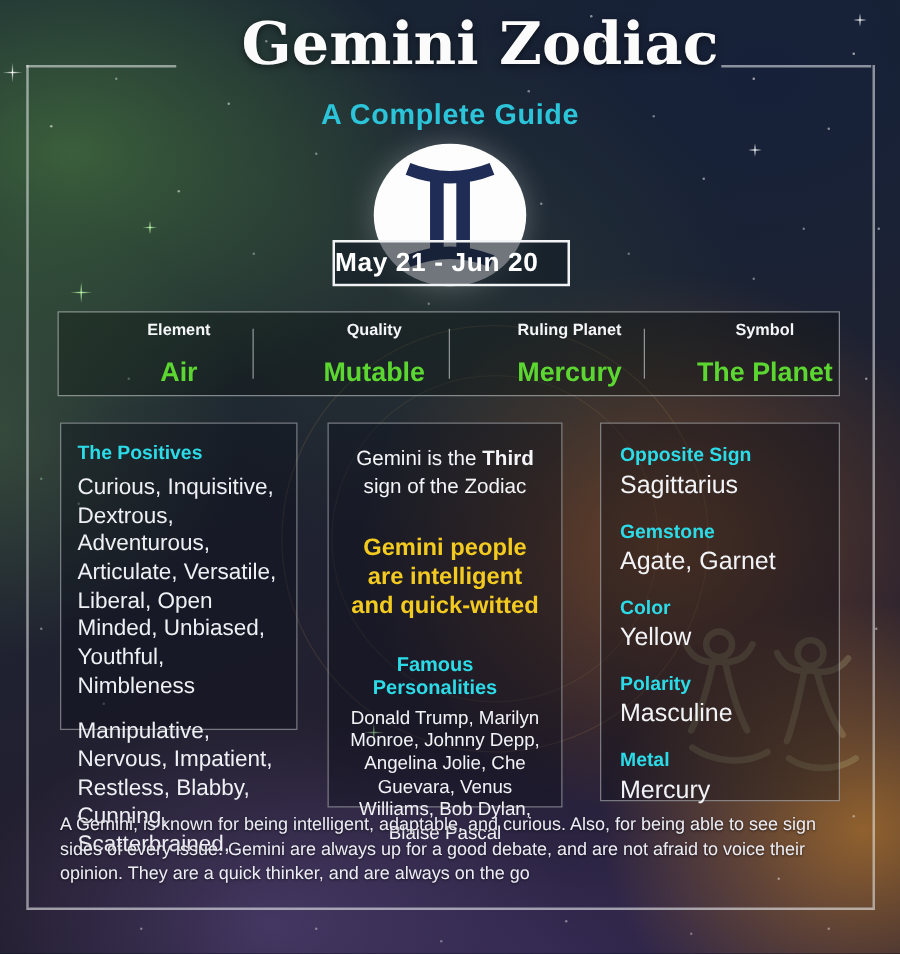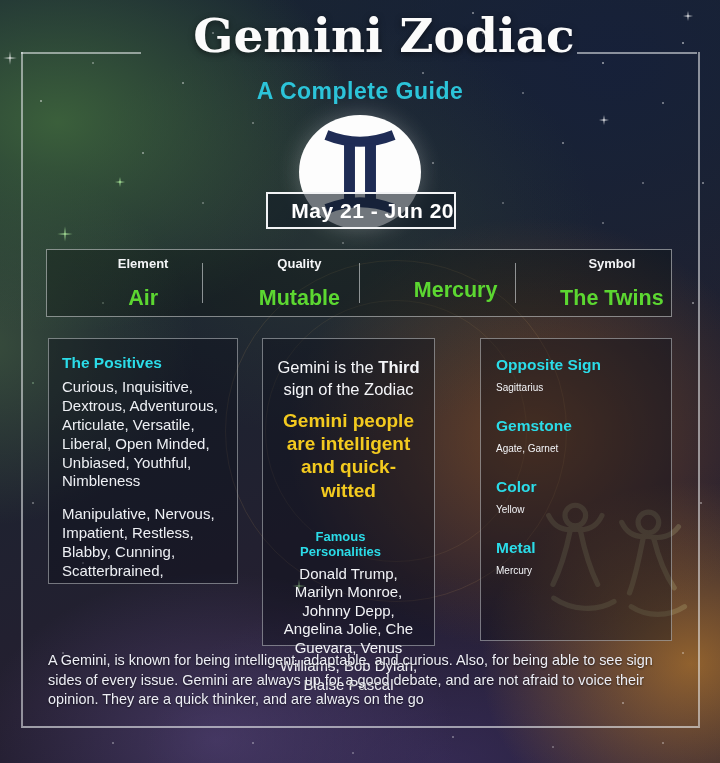--- a/index.html
+++ b/index.html
@@ -59,46 +59,46 @@
   .title{position:absolute;left:0;top:8px;width:720px;text-align:center;color:#fbfbfb;
     font-family:"DejaVu Serif","Liberation Serif",serif;font-weight:bold;font-size:47px;letter-spacing:0px;
     text-shadow:0 2px 6px rgba(0,0,0,.5);margin-left:24px;}
   .subtitle{position:absolute;left:0;top:78px;width:720px;text-align:center;color:#2cc4d9;
     font-weight:bold;font-size:23px;letter-spacing:.5px;}
   .badge{position:absolute;left:299px;top:115px;width:122px;height:114px;border-radius:50%;
     background:#fdfdfd;box-shadow:0 0 22px rgba(255,255,255,.25);}
   .badge svg{position:absolute;left:19px;top:15px;}
   .datebox{position:absolute;left:266px;top:192px;width:186px;height:33px;
     border:2px solid #f2f3f5;background:rgba(18,28,38,.6);
-    display:flex;align-items:center;justify-content:flex-end;
+    display:flex;align-items:center;justify-content:flex-start;
     color:#fff;font-weight:bold;font-size:21px;letter-spacing:.5px;}
   
   .statsbar{position:absolute;left:46px;top:249px;width:626px;height:68px;box-sizing:border-box;
     border:1px solid rgba(235,238,240,.5);background:rgba(8,14,12,.32);
     display:flex;align-items:center;}
   .stat{flex:1;text-align:center;position:relative;padding-left:37px;}
   .stat .lbl{color:#f4f5f7;font-weight:bold;font-size:13px;margin-bottom:2px;}
   .stat .val{color:#5cd731;font-weight:bold;font-size:21.5px;margin-top:15px;}
   .stat-div{width:1px;height:40px;background:rgba(235,238,240,.55);}
   
   .panel{position:absolute;box-sizing:border-box;border:1px solid rgba(230,234,238,.45);
     background:rgba(10,14,24,.38);color:#eef0f4;}
   .panel.left{left:48px;top:338px;width:190px;height:246px;padding:15px 11px 0 13px;}
-  .panel.mid{left:262px;top:338px;width:173px;height:308px;padding:15px 11px 0 11px;text-align:center;}
+  .panel.mid{left:262px;top:338px;width:188px;height:308px;padding:15px 11px 0 11px;text-align:center;}
   .panel.right{left:480px;top:338px;width:192px;height:303px;padding:15px 10px 0 15px;}
   .h-cyan{color:#2bdce8;font-weight:bold;font-size:15.5px;margin:0 0 6px 0;}
-  .body-txt{font-size:15px;line-height:1.26;margin:0 0 14px 0;color:#eef0f4;}
+  .body-txt{font-size:18px;line-height:1.26;margin:0 0 14px 0;color:#eef0f4;}
   .sign-line{font-size:16.5px;line-height:1.35;color:#f4f5f8;margin:2px 0 0 0;}
   .sign-line b{font-weight:bold;}
-  .highlight{color:#f3ca1f;font-weight:bold;font-size:19px;line-height:1.23;margin:8px 4px 0 4px;}
-  .famous-h{color:#2bdce8;font-weight:bold;font-size:13px;margin:27px 16px 6px 0;}
+  .highlight{color:#f3ca1f;font-weight:bold;font-size:19px;line-height:1.23;margin:26px 4px 0 4px;}
+  .famous-h{color:#2bdce8;font-weight:bold;font-size:16px;margin:27px 16px 6px 0;}
   .famous-t{font-size:15px;line-height:1.23;color:#f2f3f6;}
   .fact{margin-bottom:15px;}
   .fact .fl{color:#2bdce8;font-weight:bold;font-size:15.5px;line-height:22px;}
-  .fact .fv{color:#f2f3f6;font-size:10px;line-height:24px;}
+  .fact .fv{color:#f2f3f6;font-size:20px;line-height:24px;}
   
   .footer{position:absolute;left:48px;top:651px;width:626px;color:#edeef5;
     font-size:14.4px;line-height:1.36;text-shadow:0 1px 2px rgba(0,0,0,.6);}
 </style>
 </head>
 <body>
 
 <div id="app">
 
   <div class="starfield"></div>
@@ -154,26 +154,27 @@
       <div class="lbl">Element</div>
       <div class="val">Air</div>
     </div>
     <div class="stat-div"></div>
     <div class="stat">
       <div class="lbl">Quality</div>
       <div class="val">Mutable</div>
     </div>
     <div class="stat-div"></div>
     <div class="stat">
+      <div class="lbl">Ruling Planet</div>
       <div class="val">Mercury</div>
     </div>
     <div class="stat-div"></div>
     <div class="stat">
       <div class="lbl">Symbol</div>
-      <div class="val">The Twins</div>
+      <div class="val">The Planet</div>
     </div>
   </div>
 
   <div class="panel left">
     <div class="h-cyan">The Positives</div>
     <p class="body-txt">Curious, Inquisitive, Dextrous, Adventurous, Articulate, Versatile, Liberal, Open Minded, Unbiased, Youthful, Nimbleness</p>
     <p class="body-txt">Manipulative, Nervous, Impatient, Restless, Blabby, Cunning, Scatterbrained,</p>
   </div>
 
   <div class="panel mid">
@@ -190,20 +191,24 @@
     </div>
     <div class="fact">
       <div class="fl">Gemstone</div>
       <div class="fv">Agate, Garnet</div>
     </div>
     <div class="fact">
       <div class="fl">Color</div>
       <div class="fv">Yellow</div>
     </div>
     <div class="fact">
+      <div class="fl">Polarity</div>
+      <div class="fv">Masculine</div>
+    </div>
+    <div class="fact">
       <div class="fl">Metal</div>
       <div class="fv">Mercury</div>
     </div>
   </div>
 
   <div class="footer">A Gemini, is known for being intelligent, adaptable, and curious. Also, for being able to see sign sides of every issue. Gemini are always up for a good debate, and are not afraid to voice their opinion. They are a quick thinker, and are always on the go</div>
 
 </div>
 
 </body></html>

